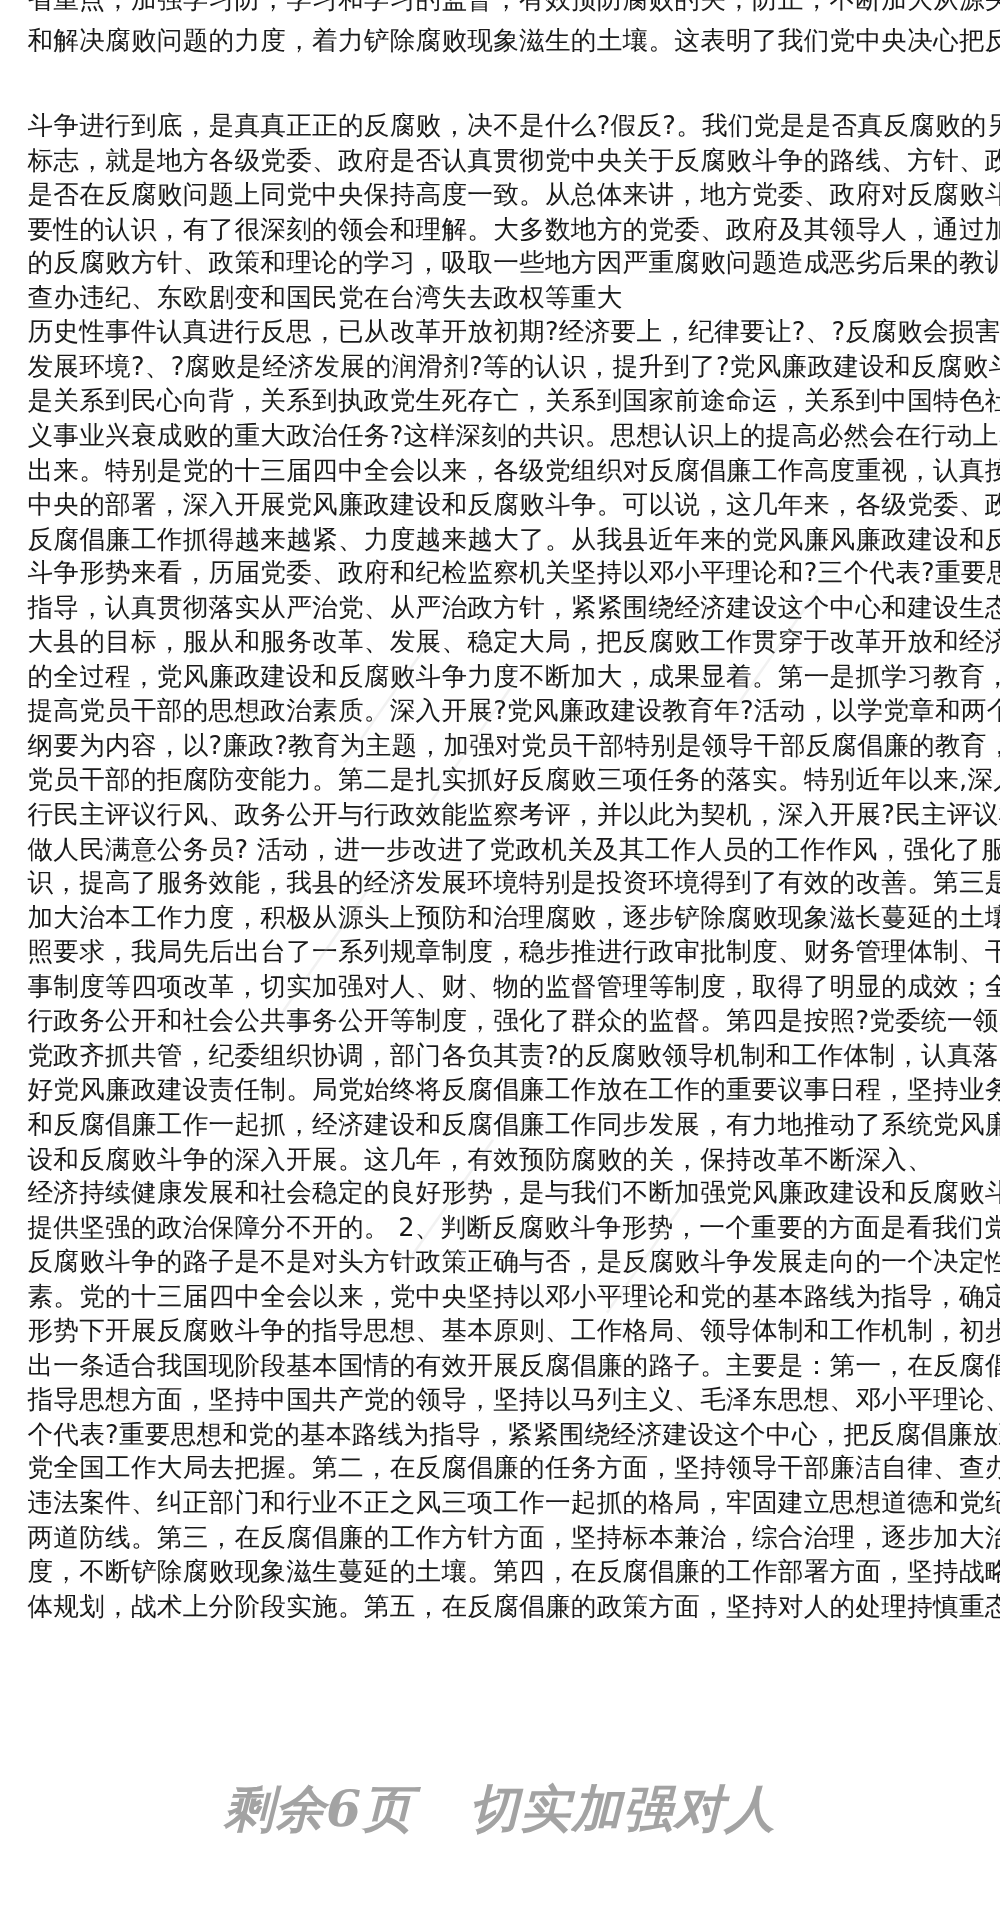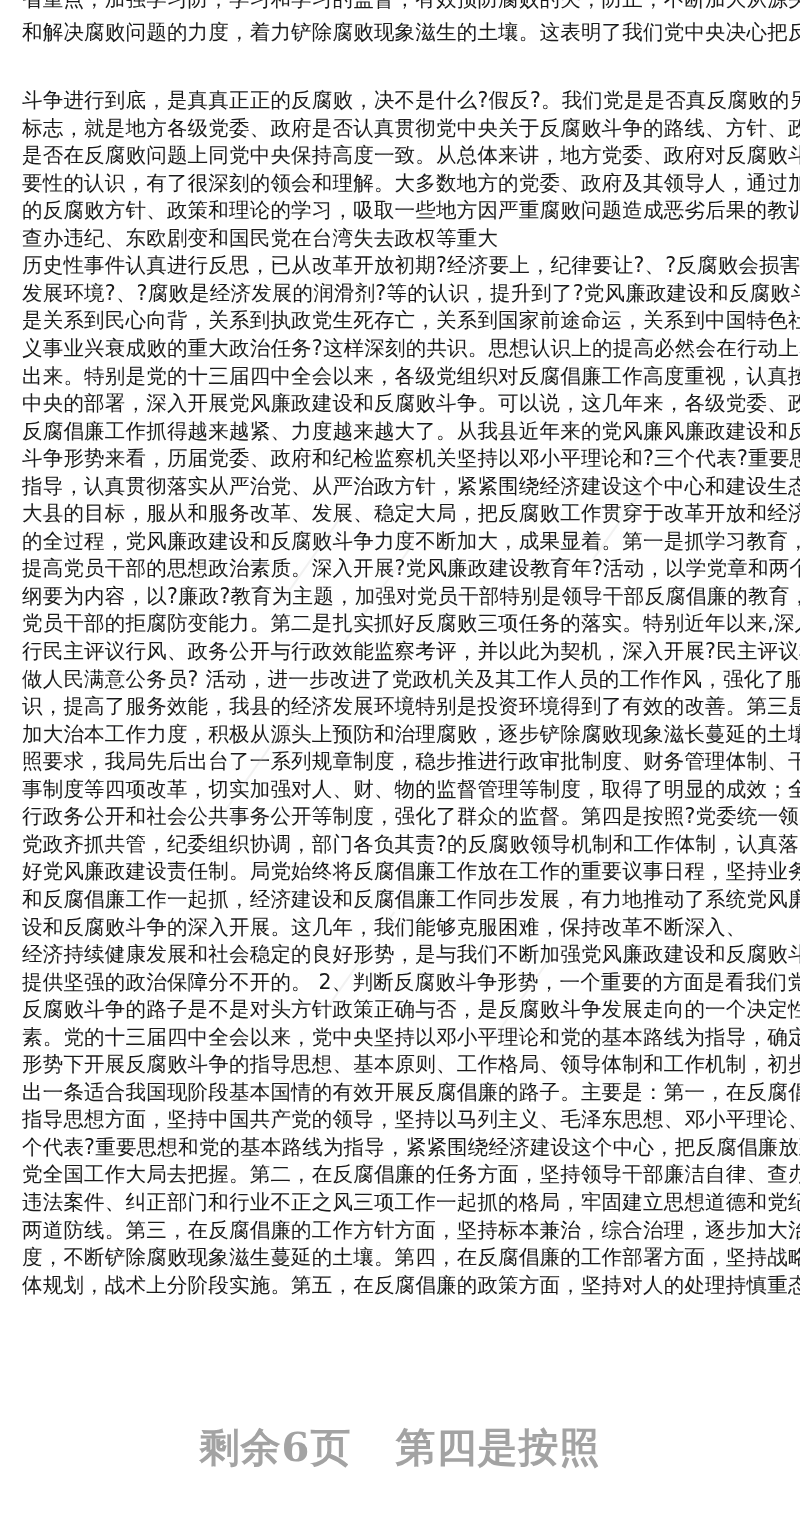--- a/index.html
+++ b/index.html
@@ -6,21 +6,21 @@
   body { width: 800px; height: 1526px; position: relative; overflow: hidden;
          font-family: "DejaVu Sans", "Liberation Sans", sans-serif; color: #1a1a1a; }
   .line { position: absolute; left: 22px; width: 760px; font-size: 20.5px; line-height: 33px;
           white-space: nowrap; letter-spacing: 0.2px; }
   .top-block { position: absolute; left: 0; top: 0; width: 800px; height: 70px; overflow: hidden; }
   .watermark { position: absolute; width: 120px; height: 2px; background: rgba(200,200,200,0.25);
                transform: rotate(-55deg); pointer-events: none; }
   .footer { position: absolute; left: 0; width: 800px; top: 1420px; text-align: center;
             font-size: 40px; font-weight: bold; color: #a3a3a3;
             font-family: "DejaVu Serif", "Liberation Serif", serif; letter-spacing: 1px; }
-  .footer span { margin: 4px 22px; }
+  .footer span { margin: 4px 22px; font-style: italic; }
 </style>
 </head>
 <body>
 
 <div class="top-block">
   <div class="line" style="top:-17px;">省重点，加强学习防，学习和学习的监督，有效预防腐败的关，防止，不断加大从源头上预防</div>
   <div class="line" style="top:16px;">和解决腐败问题的力度，着力铲除腐败现象滋生的土壤。这表明了我们党中央决心把反腐败</div>
 </div>
 
 <div id="body-lines">
@@ -47,21 +47,21 @@
     <div class="line" style="top: 635px;">行民主评议行风、政务公开与行政效能监察考评，并以此为契机，深入开展?民主评议机关，</div>
     <div class="line" style="top: 662.55px;">做人民满意公务员? 活动，进一步改进了党政机关及其工作人员的工作作风，强化了服务意</div>
     <div class="line" style="top: 690.1px;">识，提高了服务效能，我县的经济发展环境特别是投资环境得到了有效的改善。第三是不断</div>
     <div class="line" style="top: 717.65px;">加大治本工作力度，积极从源头上预防和治理腐败，逐步铲除腐败现象滋长蔓延的土壤。按</div>
     <div class="line" style="top: 745.2px;">照要求，我局先后出台了一系列规章制度，稳步推进行政审批制度、财务管理体制、干部人</div>
     <div class="line" style="top: 772.75px;">事制度等四项改革，切实加强对人、财、物的监督管理等制度，取得了明显的成效；全面推</div>
     <div class="line" style="top: 800.3px;">行政务公开和社会公共事务公开等制度，强化了群众的监督。第四是按照?党委统一领导，</div>
     <div class="line" style="top: 827.85px;">党政齐抓共管，纪委组织协调，部门各负其责?的反腐败领导机制和工作体制，认真落实抓</div>
     <div class="line" style="top: 855.4px;">好党风廉政建设责任制。局党始终将反腐倡廉工作放在工作的重要议事日程，坚持业务工作</div>
     <div class="line" style="top: 882.95px;">和反腐倡廉工作一起抓，经济建设和反腐倡廉工作同步发展，有力地推动了系统党风廉政建</div>
-    <div class="line" style="top: 910.5px;">设和反腐败斗争的深入开展。这几年，我们能够克服困难，保持改革不断深入、</div>
+    <div class="line" style="top: 910.5px;">设和反腐败斗争的深入开展。这几年，有效预防腐败的关，保持改革不断深入、</div>
     <div class="line" style="top: 938.05px;">经济持续健康发展和社会稳定的良好形势，是与我们不断加强党风廉政建设和反腐败斗争，</div>
     <div class="line" style="top: 965.6px;">提供坚强的政治保障分不开的。 2、判断反腐败斗争形势，一个重要的方面是看我们党开展</div>
     <div class="line" style="top: 993.15px;">反腐败斗争的路子是不是对头方针政策正确与否，是反腐败斗争发展走向的一个决定性因</div>
     <div class="line" style="top: 1020.7px;">素。党的十三届四中全会以来，党中央坚持以邓小平理论和党的基本路线为指导，确定了新</div>
     <div class="line" style="top: 1048.25px;">形势下开展反腐败斗争的指导思想、基本原则、工作格局、领导体制和工作机制，初步探索</div>
     <div class="line" style="top: 1075.8px;">出一条适合我国现阶段基本国情的有效开展反腐倡廉的路子。主要是：第一，在反腐倡廉的</div>
     <div class="line" style="top: 1103.35px;">指导思想方面，坚持中国共产党的领导，坚持以马列主义、毛泽东思想、邓小平理论、?三</div>
     <div class="line" style="top: 1130.9px;">个代表?重要思想和党的基本路线为指导，紧紧围绕经济建设这个中心，把反腐倡廉放到全</div>
     <div class="line" style="top: 1158.45px;">党全国工作大局去把握。第二，在反腐倡廉的任务方面，坚持领导干部廉洁自律、查办违纪</div>
     <div class="line" style="top: 1186px;">违法案件、纠正部门和行业不正之风三项工作一起抓的格局，牢固建立思想道德和党纪国法</div>
@@ -71,14 +71,14 @@
   </div>
 
 <div class="watermark" style="left:250px;top:560px;"></div>
 <div class="watermark" style="left:320px;top:590px;"></div>
 <div class="watermark" style="left:200px;top:760px;"></div>
 <div class="watermark" style="left:300px;top:960px;"></div>
 <div class="watermark" style="left:560px;top:520px;"></div>
 <div class="watermark" style="left:460px;top:1000px;"></div>
 
 <div class="footer">
-  <span>剩余6页</span><span>第四是按照</span>
+  <span>剩余6页</span><span>切实加强对人</span>
 </div>
 
 </body></html>

